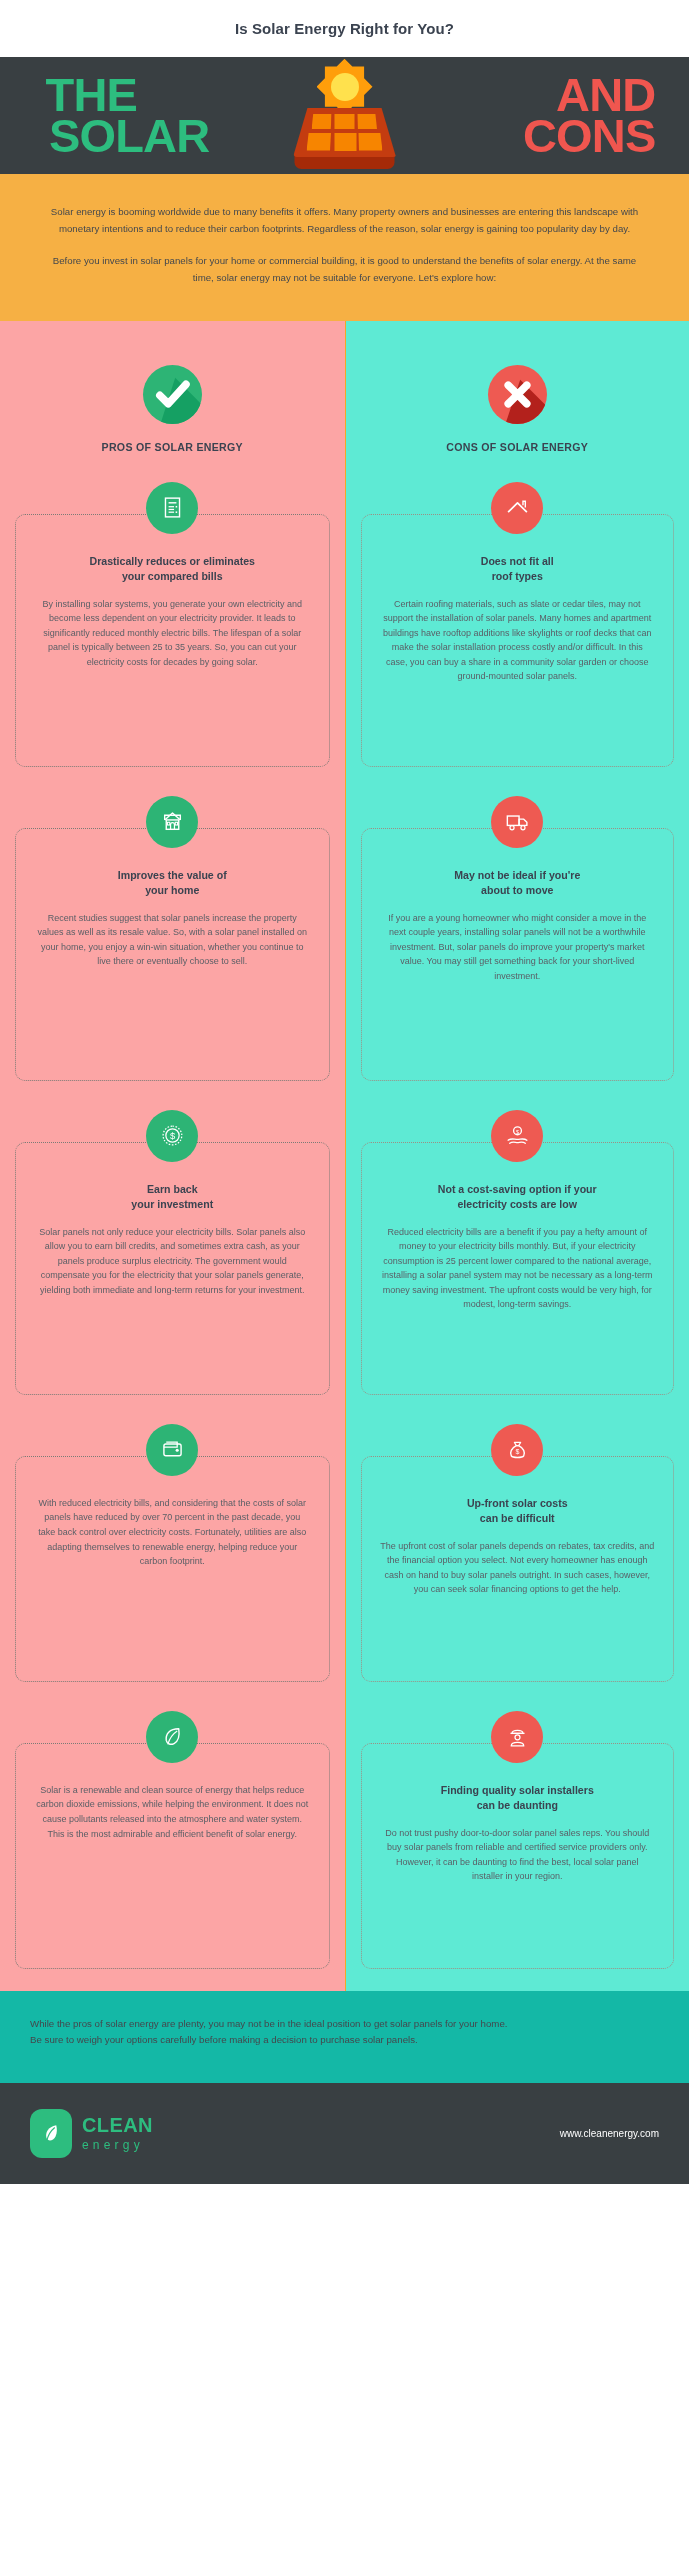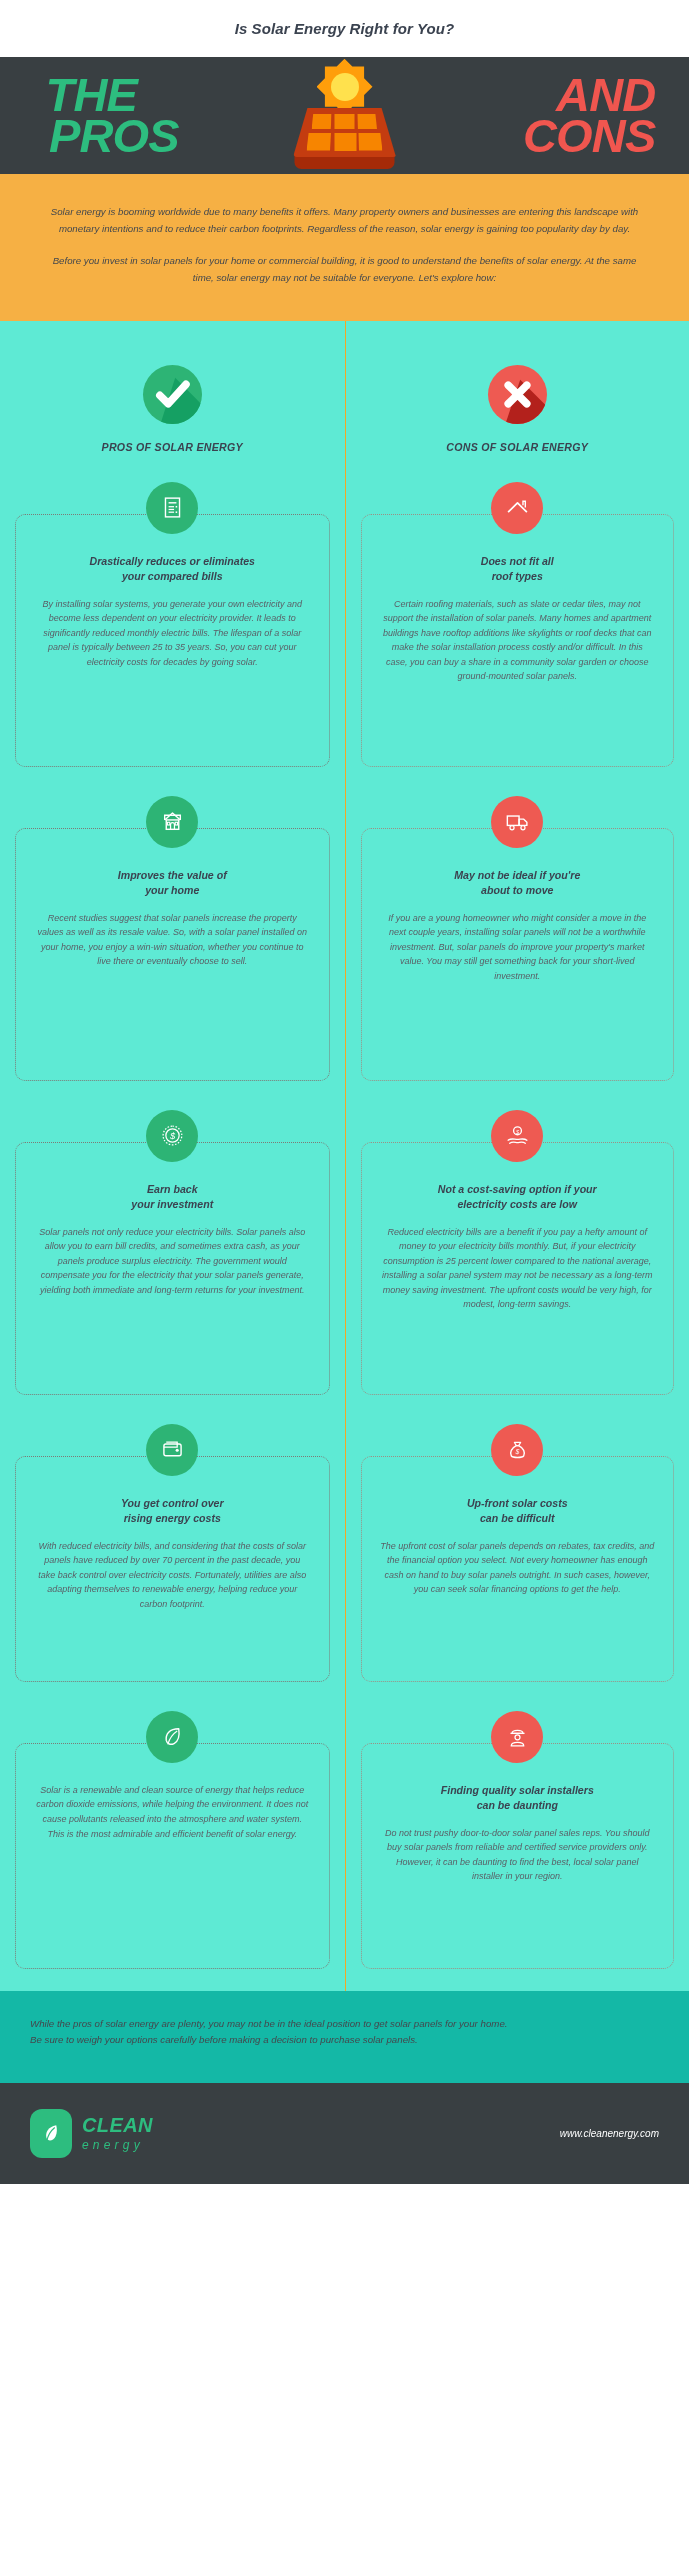--- a/index.html
+++ b/index.html
@@ -4,21 +4,21 @@
 <style>
   * { box-sizing: border-box; margin: 0; padding: 0; }
   html, body { width: 689px; }
   body {
     font-family: "Liberation Sans", sans-serif;
     background: #ffffff;
     width: 689px;
     height: 2576px;
     overflow: hidden;
   }
-  .page { width: 689px; height: 2576px; position: relative; font-style: italic; }
+  .page { width: 689px; height: 2576px; position: relative; }
 
   
   .titlebar {
     height: 57px;
     background: #ffffff;
     display: flex; align-items: center; justify-content: center;
   }
   .titlebar h1 {
     font-size: 15px;
     font-weight: bold;
@@ -123,21 +123,21 @@
 
   
   .body-wrap {
     display: flex;
     position: relative;
   }
   .col {
     width: 345px;
     padding: 0 0 22px 0;
   }
-  .col.pros { background: #5eead4; }
+  .col.pros { background: #fca5a5; }
   .col.cons { background: #5eead4; border-left: 1.7px solid #f5a623; }
 
   .col-head {
     padding-top: 44px;
     text-align: center;
   }
   .badge {
     width: 59px; height: 59px;
     border-radius: 50%;
     margin: 0 auto;
@@ -252,21 +252,21 @@
 
   <div class="titlebar">
     <h1>Is Solar Energy Right for You?</h1>
   </div>
 
   <div class="hero">
     <div class="hero-inner">
 
       <div class="hero-words left">
         <span class="w1">THE</span>
-        <span class="w2">PROS</span>
+        <span class="w2">SOLAR</span>
       </div>
 
       <div class="solar-graphic">
         <div class="sun">
           <div class="burst"></div>
           <div class="core"></div>
         </div>
         <div class="panel">
           <div class="base"></div>
           <div class="face">
@@ -361,24 +361,20 @@
         </div>
 
         <div class="card h4">
           <div class="card-icon green">
             <svg viewBox="0 0 32 32" width="25" height="25">
               <rect x="5" y="9" width="22" height="15" rx="2.5" fill="none" stroke="#fff" stroke-width="1.8"></rect>
               <path d="M5 13 L22 13 L22 6.5 L8 6.5" fill="none" stroke="#fff" stroke-width="1.6"></path>
               <circle cx="22" cy="17" r="2" fill="#fff"></circle>
             </svg>
           </div>
-          <h3>
-            <span>You get control over</span><br>
-            <span>rising energy costs</span>
-          </h3>
           <p>With reduced electricity bills, and considering that the costs of solar panels have reduced by over 70 percent in the past decade, you take back control over electricity costs. Fortunately, utilities are also adapting themselves to renewable energy, helping reduce your carbon footprint.</p>
         </div>
 
         <div class="card h5">
           <div class="card-icon green">
             <svg viewBox="0 0 32 32" width="25" height="25">
               <path d="M24 6 C12 6 7 13 8 21 C9 26 14 27 18 25 C24 22 25 13 24 6 Z" fill="none" stroke="#fff" stroke-width="1.8" stroke-linejoin="round"></path>
               <path d="M22 9 C16 13 12 19 10 26" fill="none" stroke="#fff" stroke-width="1.5"></path>
             </svg>
           </div>

